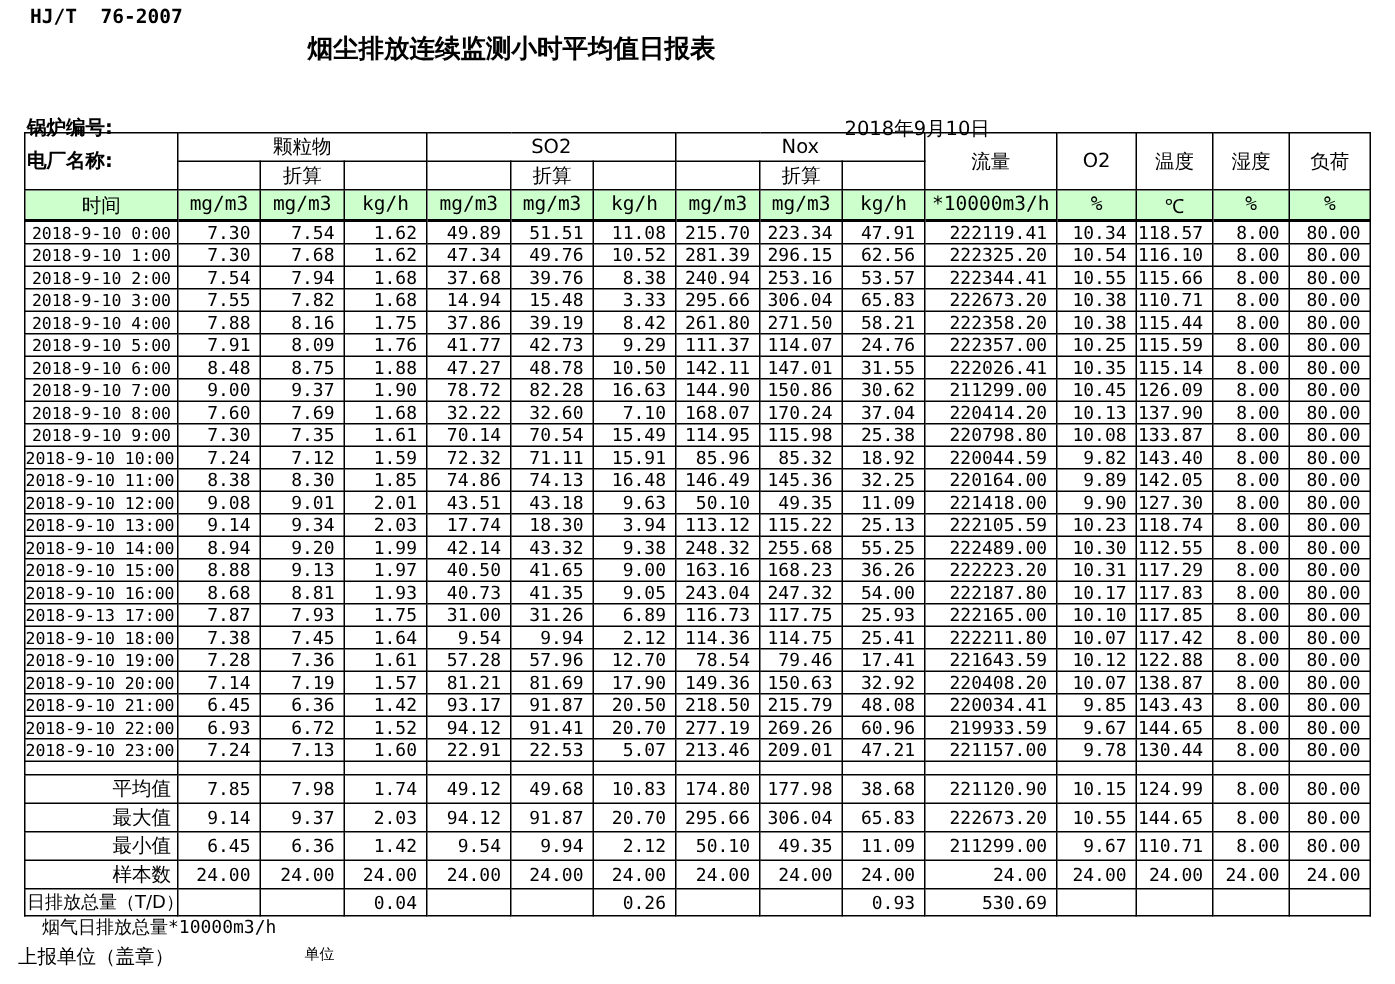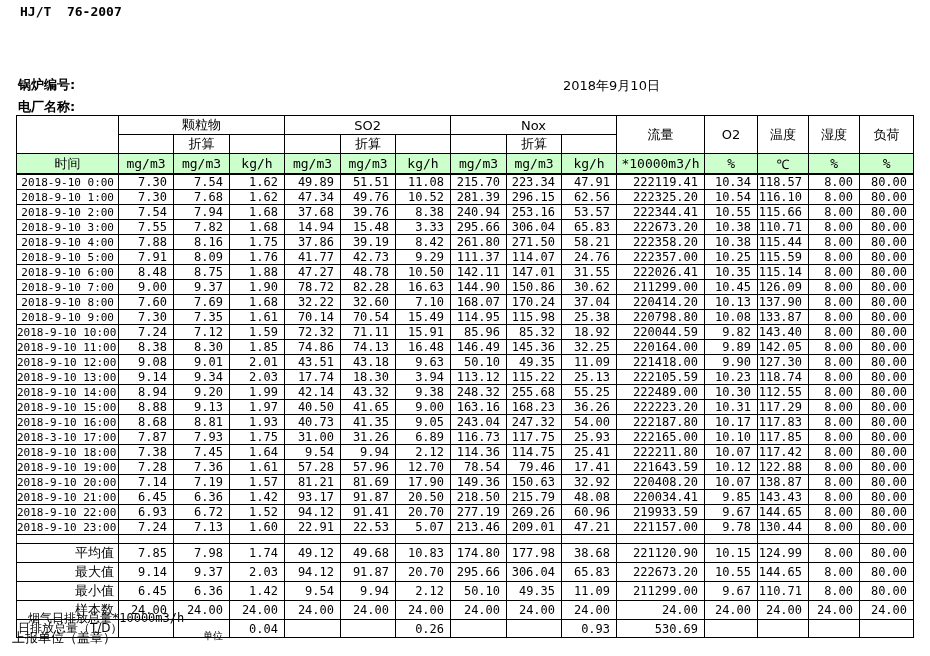--- a/index.html
+++ b/index.html
@@ -4,21 +4,21 @@
 <style>
   html,body{margin:0;padding:0;background:#fff;}
   .page{position:relative;width:930px;height:656px;background:#fff;color:#000;
         font-family:"DejaVu Sans", sans-serif;overflow:hidden;}
   .std{position:absolute;left:20px;top:4px;font-family:"DejaVu Sans Mono",monospace;
        font-weight:bold;font-size:13px;white-space:pre;}
   .title{position:absolute;left:205px;top:21px;font-size:17px;font-weight:bold;white-space:nowrap;}
   .plant{position:absolute;left:18px;top:59px;font-size:13px;font-weight:bold;margin-top:39px;}
   .boiler{position:absolute;left:18px;top:76px;font-size:13px;font-weight:bold;}
   .rdate{position:absolute;left:563px;top:77px;font-size:13px;}
-  table.report{position:absolute;left:16px;top:115px;width:897px;border-collapse:collapse;
+  table.report{position:absolute;left:16px;top:88px;width:897px;border-collapse:collapse;
        table-layout:fixed;border-radius:13px;}
   table.report td{border:1px solid #000;padding:0;overflow:hidden;white-space:nowrap;
        font-size:13px;text-align:center;vertical-align:middle;}
   tr.rowA td{height:16px;}
   tr.rowB td{height:15px;}
   tr.rowC td{height:19px;border-bottom:2px solid #000;background:var(--green,#ccffcc);}
   td.timehead{font-size:14px;}
   td.single{font-size:14px;}
   td.unit{font-family:"DejaVu Sans Mono",monospace;font-size:12px;}
   tbody tr{height:15px;}
@@ -30,20 +30,21 @@
   .foot1{position:absolute;left:12px;top:610px;font-size:13px;}
   .foot1 .m{font-family:"DejaVu Sans Mono",monospace;font-size:12px;margin-left:16px;}
   .foot2{position:absolute;left:12px;top:629px;font-size:13px;}
   .foot3{position:absolute;left:203px;top:629px;font-size:10px;}
 </style>
 </head>
 <body>
 
 <div class="page">
   <div class="std">HJ/T  76-2007</div>
+  <div class="title">烟尘排放连续监测小时平均值日报表</div>
   <div class="plant">电厂名称:</div>
   <div class="boiler">锅炉编号:</div>
   <div class="rdate">2018年9月10日</div>
 
   <table class="report">
     <colgroup>
       <col style="width:102px">
         <col style="width:55px">
         <col style="width:56px">
         <col style="width:55px">
@@ -384,21 +385,21 @@
           <td class="num">243.04</td>
           <td class="num">247.32</td>
           <td class="num">54.00</td>
           <td class="num">222187.80</td>
           <td class="num">10.17</td>
           <td class="num">117.83</td>
           <td class="num">8.00</td>
           <td class="num">80.00</td>
         </tr>
         <tr>
-          <td class="time">2018-3-10 17:00</td>
+          <td class="time">2018-9-13 17:00</td>
           <td class="num">7.87</td>
           <td class="num">7.93</td>
           <td class="num">1.75</td>
           <td class="num">31.00</td>
           <td class="num">31.26</td>
           <td class="num">6.89</td>
           <td class="num">116.73</td>
           <td class="num">117.75</td>
           <td class="num">25.93</td>
           <td class="num">222165.00</td>

